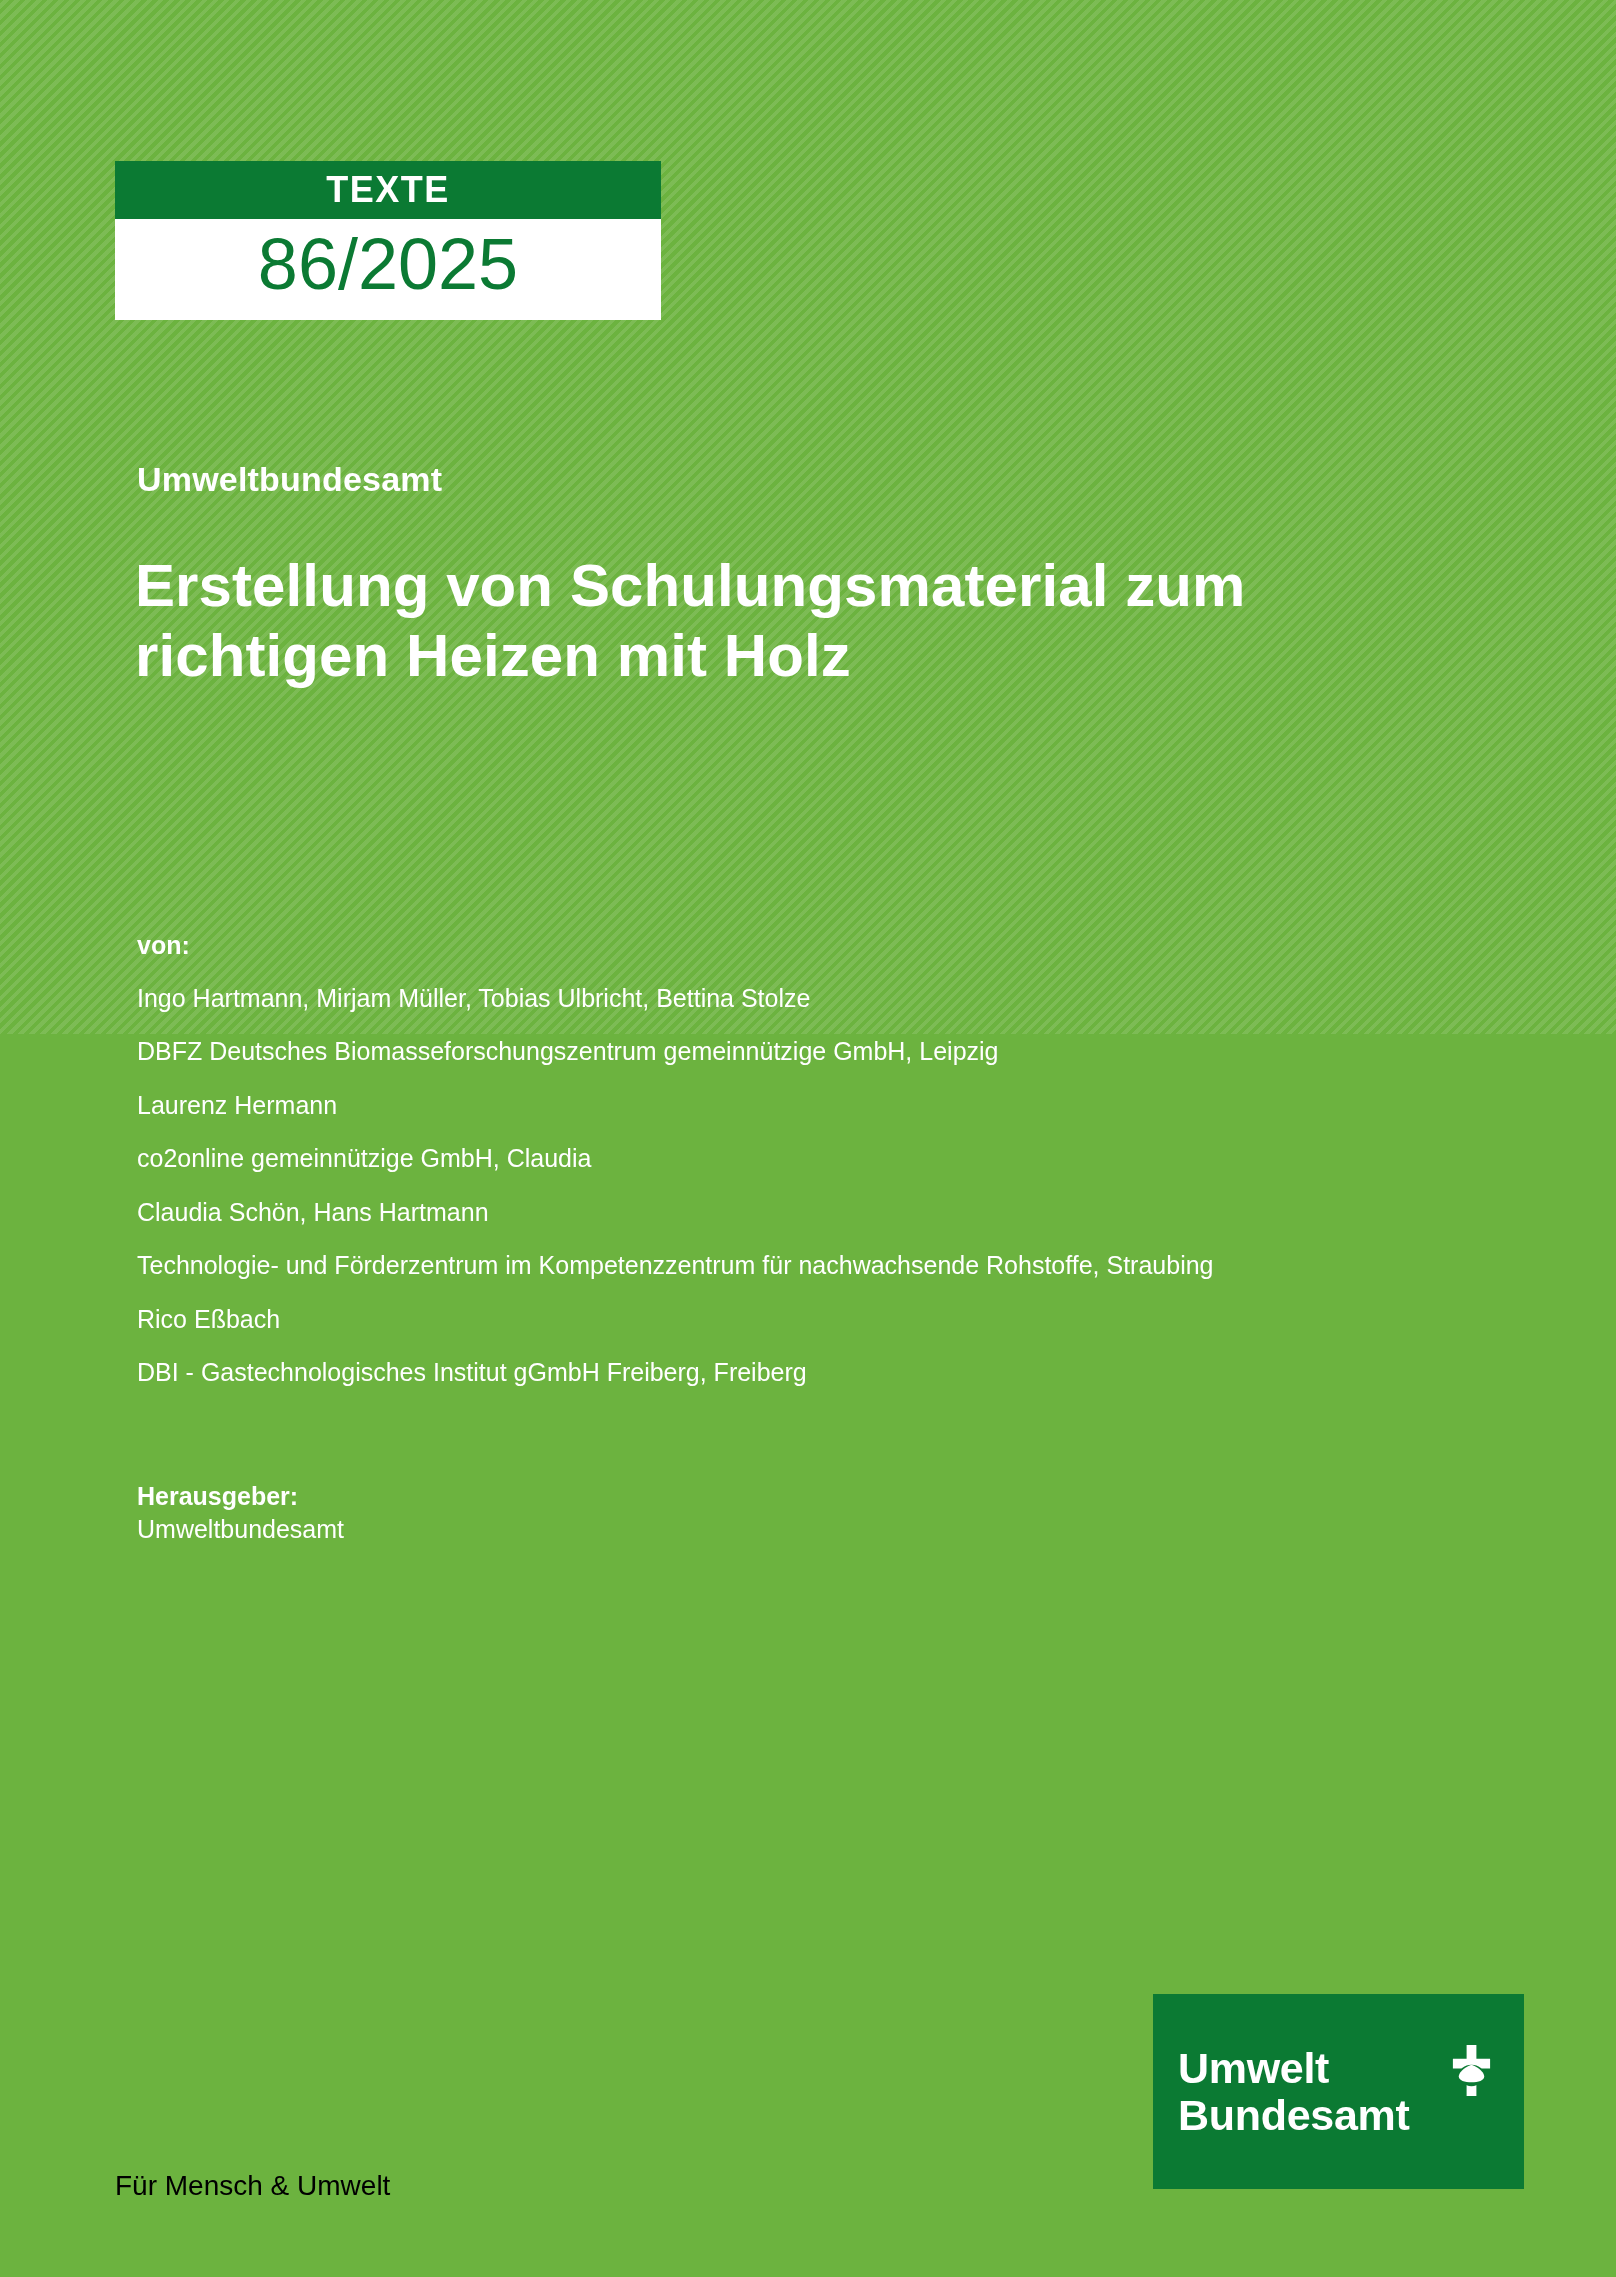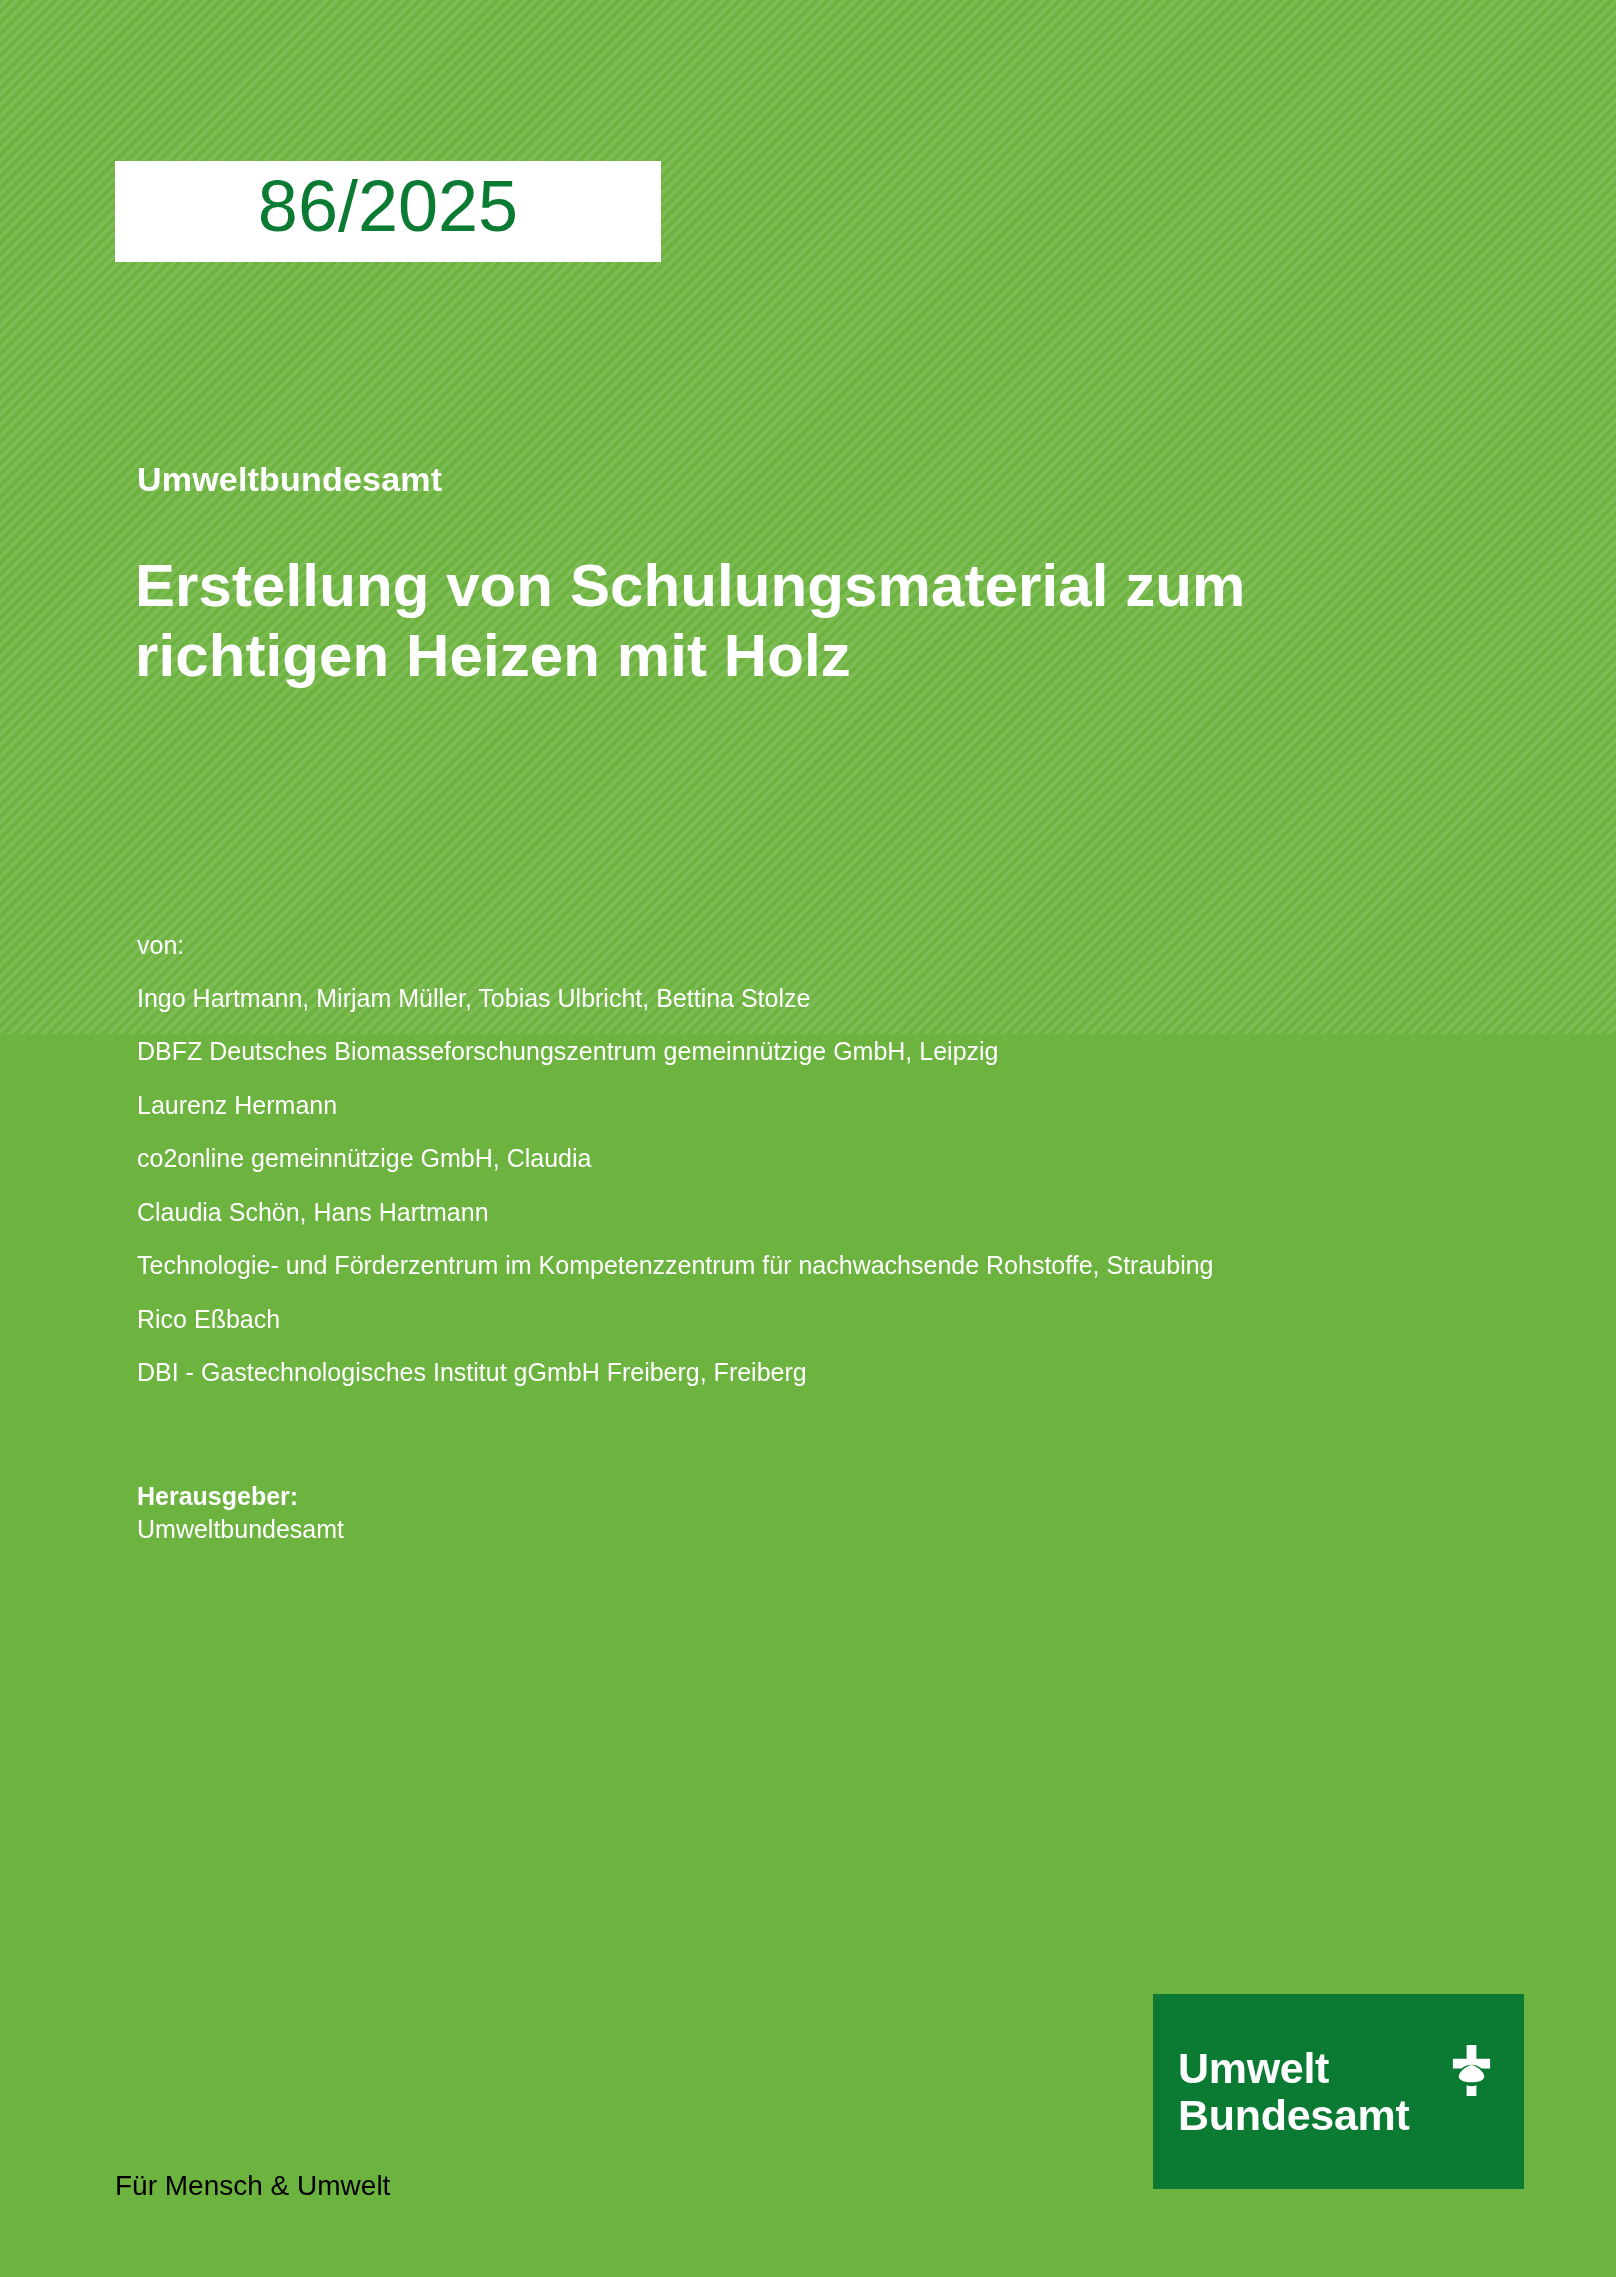--- a/index.html
+++ b/index.html
@@ -91,21 +91,21 @@
 
   .authors {
     position: absolute;
     left: 137px;
     top: 931px;
     width: 1200px;
     color: #ffffff;
   }
   .authors .von {
     font-size: 25px;
-    font-weight: normal;
+    font-weight: bold;
     margin-bottom: 21.5px;
   }
   .authors .line {
     font-size: 25px;
     font-weight: normal;
     line-height: 1.28;
     margin-bottom: 21.5px;
   }
   .authors .line.tight {
     margin-bottom: 21.5px;
@@ -167,20 +167,21 @@
   .logo-mark svg { display: block; }
 </style>
 </head>
 <body>
 
 <div class="page">
 
   <div class="hatch"></div>
 
   <div class="badge">
+    <div class="badge-texte">TEXTE</div>
     <div class="badge-number">86/2025</div>
   </div>
 
   <div class="subtitle">Umweltbundesamt</div>
 
   <div class="maintitle">Erstellung von Schulungsmaterial zum richtigen Heizen mit Holz</div>
 
   <div class="authors">
     <div class="von">von:</div>
     <div class="line">Ingo Hartmann, Mirjam Müller, Tobias Ulbricht, Bettina Stolze</div>

